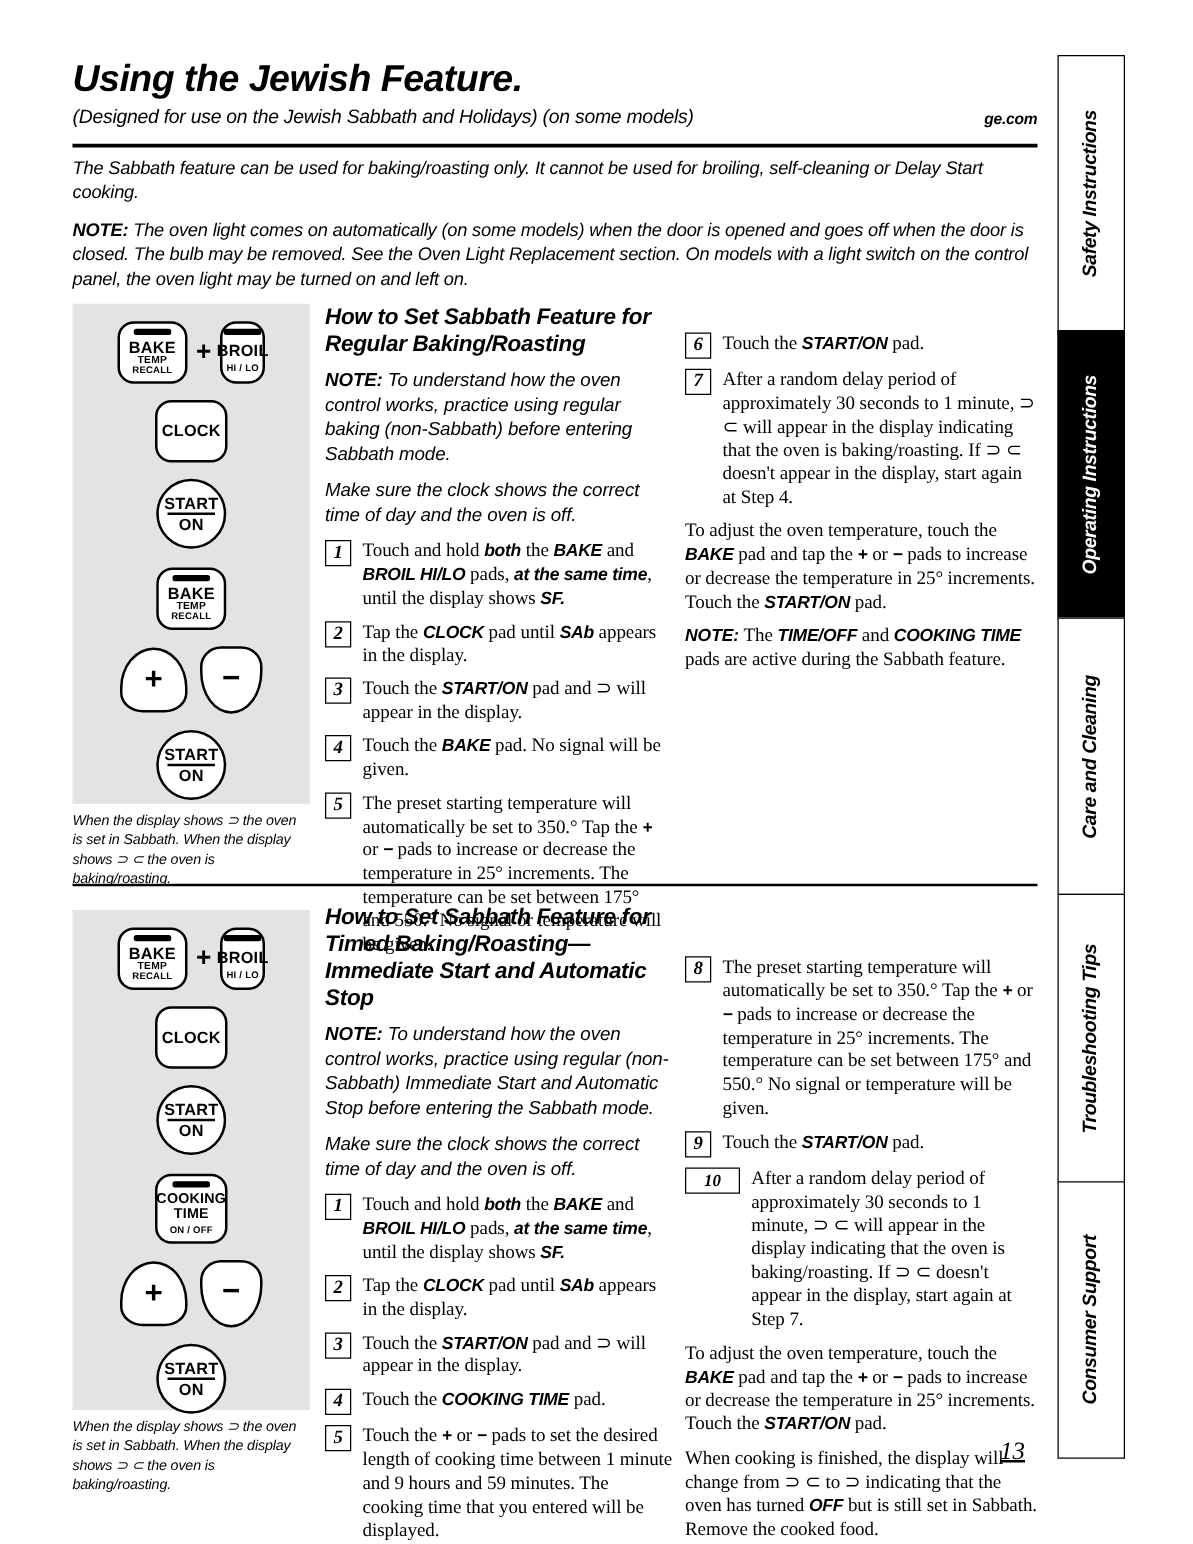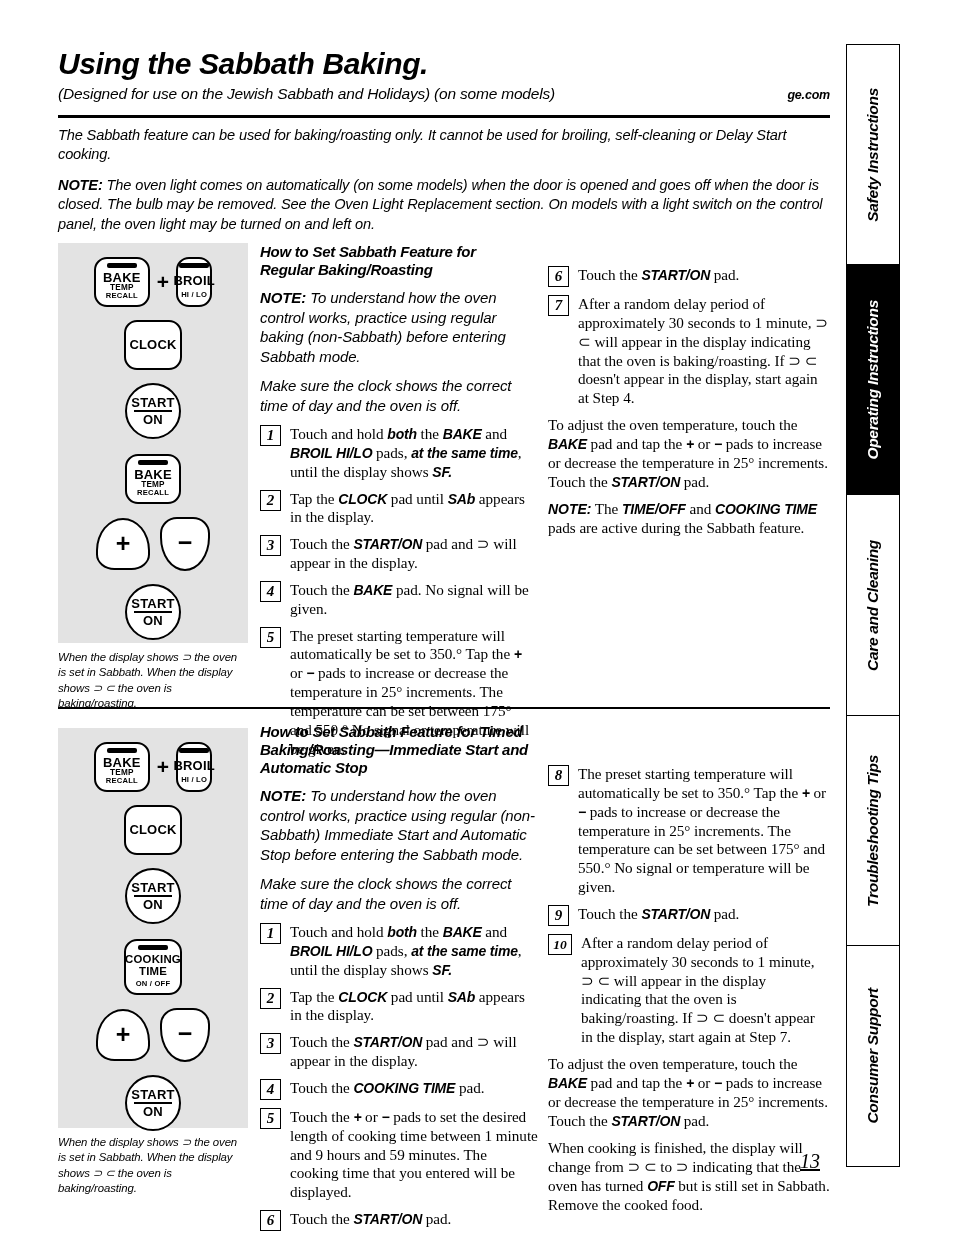--- a/index.html
+++ b/index.html
@@ -63,30 +63,30 @@
          display:flex;align-items:center;justify-content:center;}
   .pmglyph{font-family:"Liberation Sans", sans-serif;font-weight:bold;font-size:25px;
            line-height:1;margin-top:-2px;}
   .tridn .pmglyph{margin-top:-4px;}
   .gap{height:13px;}
   .gap2{height:15px;}
 
   
   .seccol{position:absolute;}
   .sechead{font-family:"Liberation Sans", sans-serif;font-style:italic;font-weight:bold;
-           font-size:15px;line-height:1.2;letter-spacing:-0.25px;margin-bottom:9px;}
+           font-size:18px;line-height:1.2;letter-spacing:-0.25px;margin-bottom:9px;}
   .noteblk{font-family:Liberation Sans, sans-serif;font-style:italic;
            font-size:15px;line-height:1.3;letter-spacing:-0.1px;margin-bottom:10px;}
   .noteblk .nt{font-weight:bold;}
   .step{display:flex;margin-bottom:8px;}
   .num{flex:0 0 auto;width:21px;height:21px;border:1.6px solid #000;box-sizing:border-box;
        display:flex;align-items:center;justify-content:center;margin-right:9px;
        font-family:"Liberation Serif", serif;font-style:italic;font-weight:bold;
        font-size:15px;line-height:1;}
-  .num.wide{width:24px;font-size:13.5px;}
+  .num.wide{width:44px;font-size:13.5px;}
   .stxt{font-size:15.2px;line-height:1.24;letter-spacing:-0.05px;}
   .para{font-size:15.2px;line-height:1.24;letter-spacing:-0.05px;margin-bottom:9px;}
   .stxt b, .para b{font-family:"Liberation Sans", sans-serif;font-style:italic;font-weight:bold;
                    font-size:14px;letter-spacing:-0.2px;}
   .para .nt{font-family:"Liberation Sans", sans-serif;font-style:italic;font-weight:bold;
             font-size:14px;}
 
   
   #divider{position:absolute;left:58px;top:707px;width:772px;height:2.4px;background:#000;}
 
@@ -103,21 +103,21 @@
             font-size:15.5px;letter-spacing:-0.3px;white-space:nowrap;
             writing-mode:vertical-rl;transform:rotate(180deg);}
   .tab.active .tablabel{color:#fff;}
 </style>
 </head>
 <body>
 
 <div id="page">
 
   <div id="header">
-    <div id="page-title">Using the Sabbath Baking.</div>
+    <div id="page-title">Using the Jewish Feature.</div>
     <div id="subrow">
       <div id="page-subtitle">(Designed for use on the Jewish Sabbath and Holidays) (on some models)</div>
       <div id="gecom">ge.com</div>
     </div>
   </div>
   <div id="headrule"></div>
 
   <div id="intro">
     <p>The Sabbath feature can be used for baking/roasting only. It cannot be used for broiling, self-cleaning or Delay Start cooking.</p>
     <p><span class="nt">NOTE:</span><span> The oven light comes on automatically (on some models) when the door is opened and goes off when the door is closed. The bulb may be removed. See the Oven Light Replacement section. On models with a light switch on the control panel, the oven light may be turned on and left on.</span></p>

